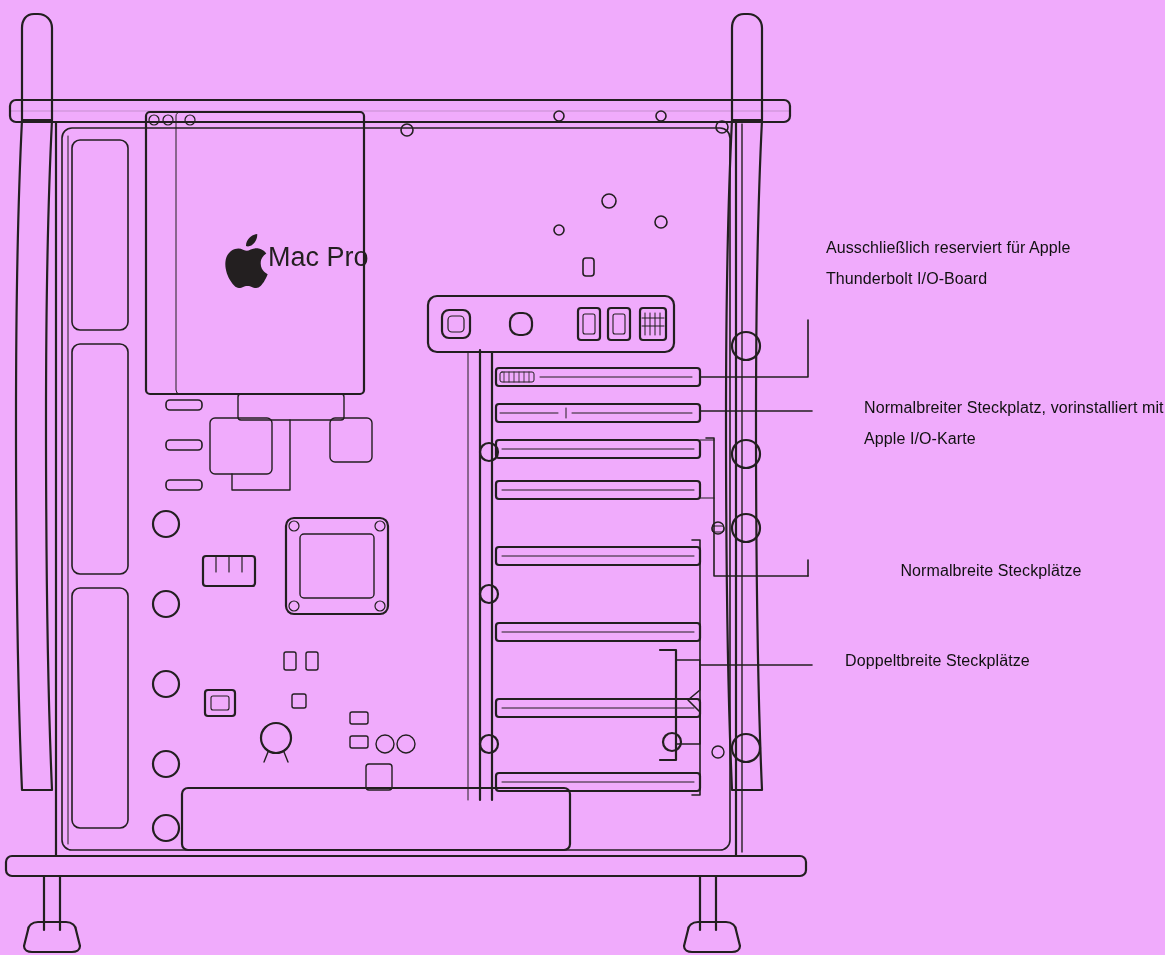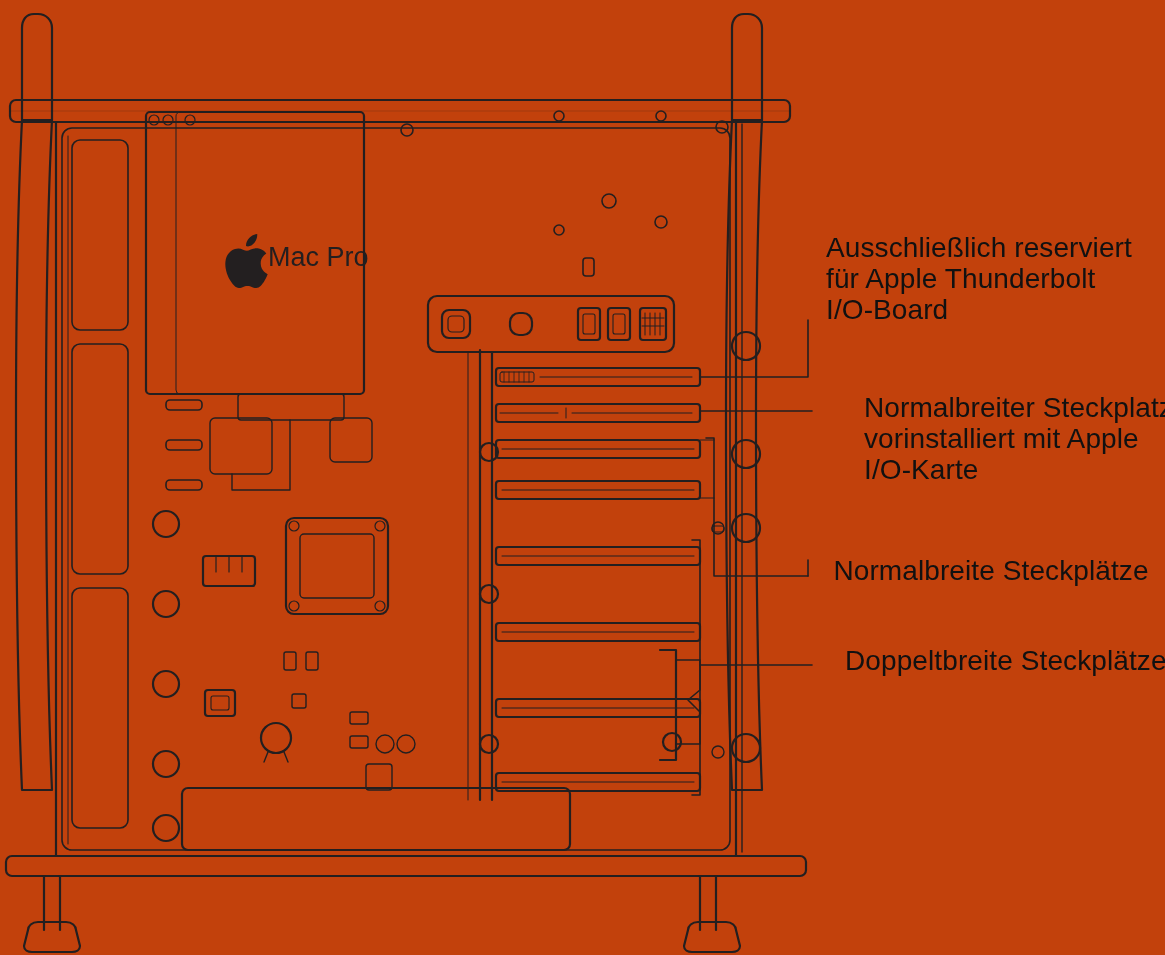--- a/index.html
+++ b/index.html
@@ -9,32 +9,32 @@
   }
   body {
     font-family: "Liberation Sans", sans-serif;
     color: #000000;
   }
   #stage {
     position: relative;
     width: 1165px;
     height: 955px;
     overflow: hidden;
-    background: #c2410c;
+    background: #f0abfc;
   }
   #diagram {
     position: absolute;
     left: 0;
     top: 0;
     width: 1165px;
     height: 955px;
   }
   .callout {
     position: absolute;
-    font-size: 28px;
+    font-size: 16px;
     line-height: 31px;
     color: #111111;
     letter-spacing: 0.1px;
     white-space: pre-line;
   }
   .callout.c0 { left: 826px; top: 232px; width: 320px; }
   .callout.c1 { left: 826px; top: 392px; width: 320px; margin-left: 38px; }
   .callout.c2 { left: 826px; top: 555px; width: 330px; text-align: center; }
   .callout.c3 { left: 845px; top: 645px; width: 330px; }
   svg text {

